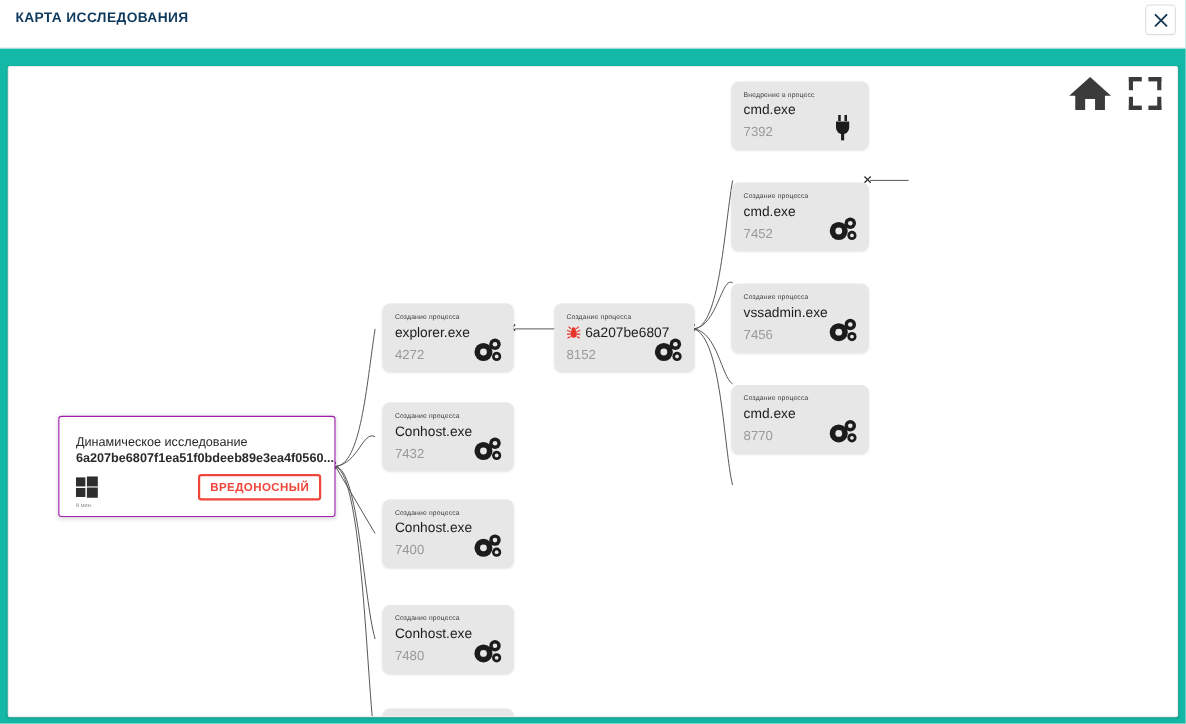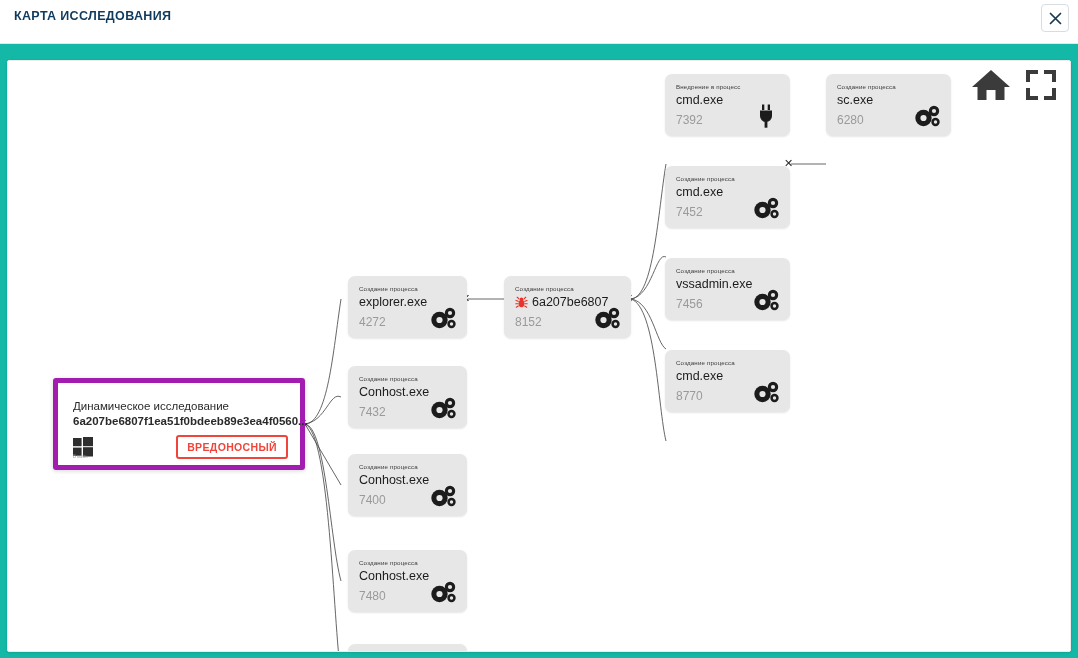--- a/index.html
+++ b/index.html
@@ -76,21 +76,21 @@
     position: absolute; right: 11px; bottom: 8px;
     width: 26px; height: 24px;
   }
   .node .n-icon svg { display: block; }
   .bug-icon { width: 13px; height: 13px; flex: 0 0 auto; }
 
   
   .root-node {
     position: absolute;
     background: #ffffff;
-    border: 5px solid #a21caf;
+    border: 1px solid #a21caf;
     border-radius: 3px;
     box-shadow: 0 1px 4px rgba(0,0,0,0.16);
     cursor: pointer;
   }
   .root-title {
     position: absolute; left: 15px; top: 16px;
     font-size: 11.5px; color: #2a2a2a; line-height: 15px; white-space: nowrap;
   }
   .root-hash {
     position: absolute; left: 15px; top: 31px;
@@ -318,39 +318,20 @@
             <g fill="#1c1c1c">
           <rect x="9" y="0.5" width="2.3" height="5.5"></rect>
           <rect x="14.7" y="0.5" width="2.3" height="5.5"></rect>
           <path d="M7 6.5 h12 v5.5 a6 6 0 0 1 -12 0 Z"></path>
           <rect x="11.6" y="17.2" width="2.8" height="6.5"></rect>
         </g>
           </svg>
       </div>
     </div>
 
-    <div class="node" style="left:818px; top:13px; width:125px; height:62px;">
-      <div class="n-type">Создание процесса</div>
-      <div class="n-name">
-          <span>sc.exe</span>
-        </div>
-      <div class="n-pid">6280</div>
-      <div class="n-icon">
-        <svg width="26" height="24" viewBox="0 0 26 24">
-            <g fill="#1c1c1c">
-          <circle cx="20" cy="7" r="5.2"></circle>
-              <circle cx="20" cy="7" r="2.1" fill="#e7e7e7"></circle>
-          <circle cx="9.5" cy="14" r="8.2"></circle>
-              <circle cx="9.5" cy="14" r="3.1" fill="#e7e7e7"></circle>
-          <circle cx="21.5" cy="18" r="4.2"></circle>
-              <circle cx="21.5" cy="18" r="1.7" fill="#e7e7e7"></circle>
-        </g>
-          </svg>
-      </div>
-    </div>
 
     <div class="node" style="left:657px; top:105px; width:125px; height:62px;">
       <div class="n-type">Создание процесса</div>
       <div class="n-name">
           <span>cmd.exe</span>
         </div>
       <div class="n-pid">7452</div>
       <div class="n-icon">
         <svg width="26" height="24" viewBox="0 0 26 24">
             <g fill="#1c1c1c">

